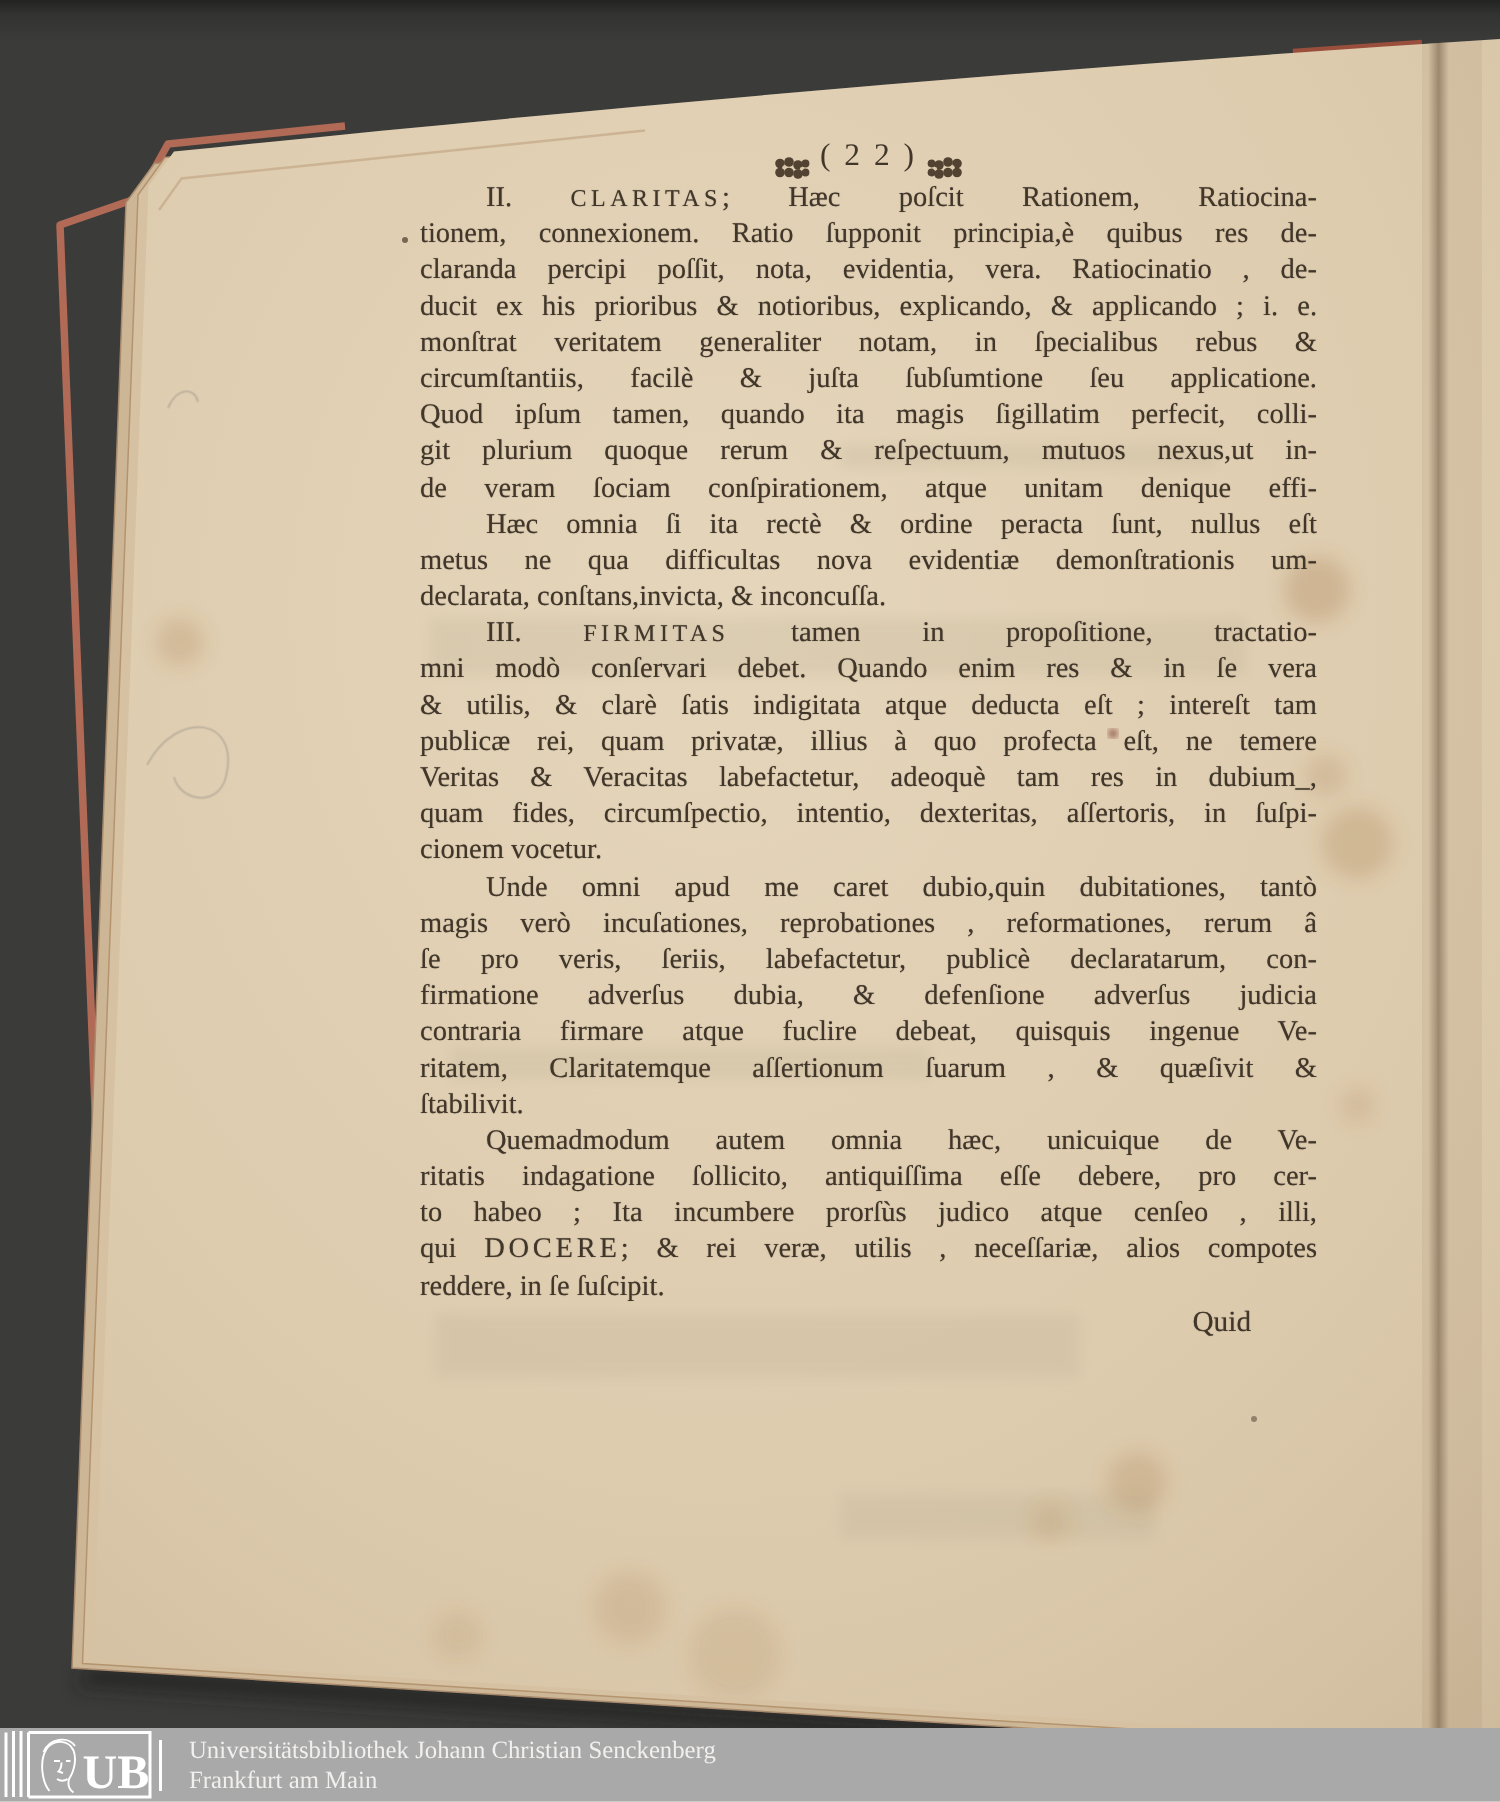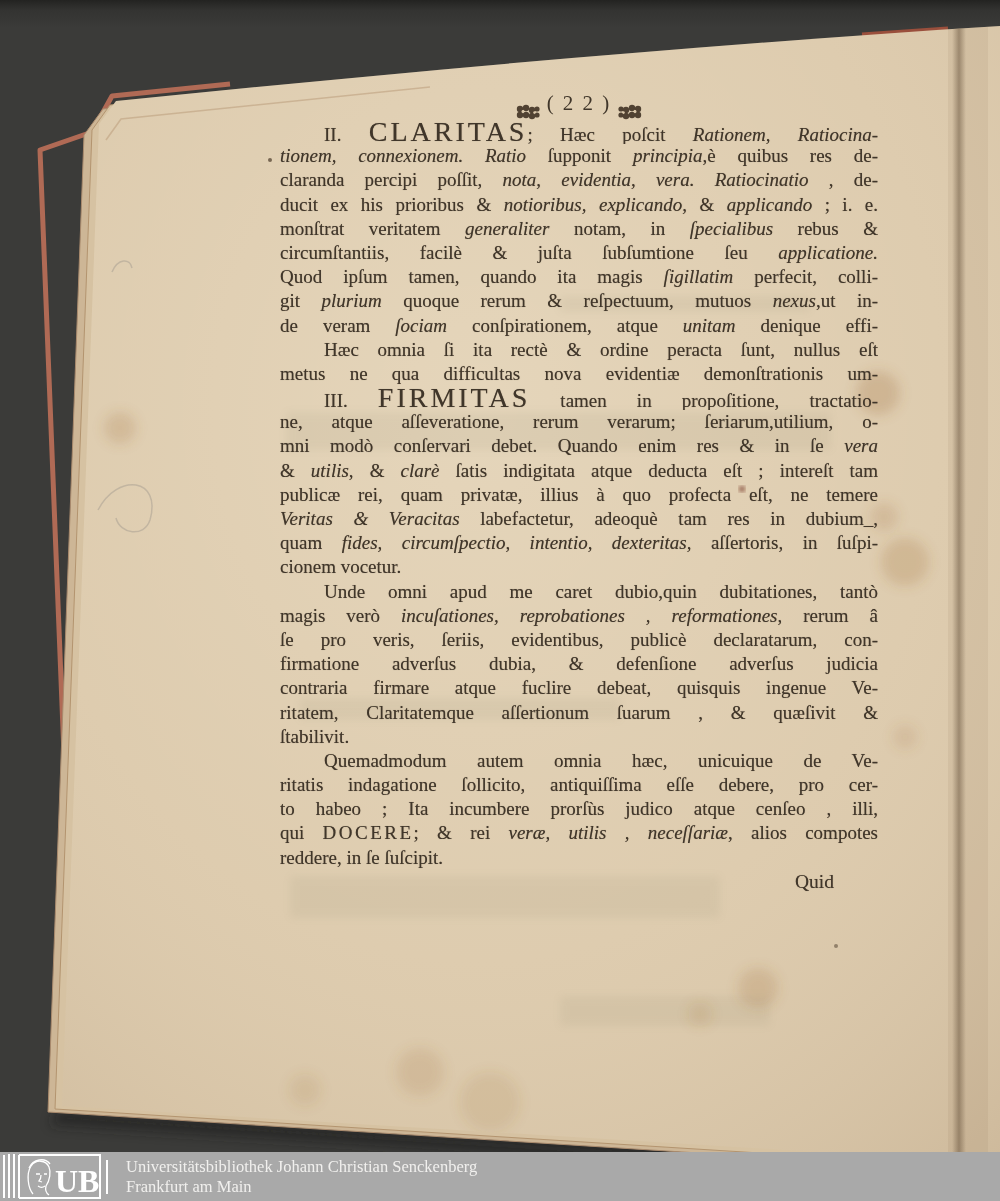--- a/index.html
+++ b/index.html
@@ -14,22 +14,22 @@
   
   .page-text{position:absolute;left:280px;top:84px;width:598px;color:var(--ink);}
   .page-header{height:36px;line-height:34px;text-align:center;font-size:21px;letter-spacing:2px;
     display:flex;align-items:flex-end;justify-content:center;gap:7px;}
   .page-header .orn{display:inline-block;}
   .line{height:24.2px;line-height:24.2px;font-size:19px;overflow:hidden;
     text-align:justify;text-align-last:justify;
     text-shadow:0 0 .7px rgba(62,50,36,.55);}
   .line.last{text-align:left;text-align-last:left;}
   .line.indent{text-indent:44px;}
-  .it{font-style:italic;}
-  .bigcaps{font-size:28px;letter-spacing:3px;}
+  .it{}
+  .bigcaps{font-size:16px;letter-spacing:3px;}
   .spcaps{letter-spacing:2.5px;}
   .catchword-line{height:24.2px;line-height:24.2px;font-size:19.5px;text-align:right;
     padding-right:44px;text-shadow:0 0 .7px rgba(62,50,36,.55);}
   
   .footer{position:absolute;left:0;bottom:0;width:1000px;height:49px;background:var(--footer-bar);
     display:flex;align-items:center;font-family:"Liberation Sans","DejaVu Sans",sans-serif;}
   .footer-logo{position:relative;width:112px;height:49px;flex:0 0 auto;}
   .footer-texts{color:var(--footer-text);font-size:16.5px;line-height:20px;padding-left:14px;}
   .footer-texts div{white-space:nowrap;font-family:Liberation Serif, serif;}
 </style>
@@ -156,35 +156,35 @@
           <div class="line"><span>ducit ex his prioribus &amp; </span><span class="it">notioribus, explicando,</span><span> &amp; </span><span class="it">applicando</span><span> ; i. e.</span></div>
           <div class="line"><span>monſtrat veritatem </span><span class="it">generaliter</span><span> notam, in </span><span class="it">ſpecialibus</span><span> rebus &amp;</span></div>
           <div class="line"><span>circumſtantiis, facilè &amp; juſta ſubſumtione ſeu </span><span class="it">applicatione.</span></div>
           <div class="line"><span>Quod ipſum tamen, quando ita magis </span><span class="it">ſigillatim</span><span> perfecit, colli-</span></div>
           <div class="line"><span>git </span><span class="it">plurium</span><span> quoque rerum &amp; reſpectuum, mutuos </span><span class="it">nexus</span><span>,ut in-</span></div>
           <div class="line"><span>de veram </span><span class="it">ſociam</span><span> conſpirationem, atque </span><span class="it">unitam</span><span> denique effi-</span></div>
         </div>
         <div>
           <div class="line indent"><span>Hæc omnia ſi ita rectè &amp; ordine peracta ſunt, nullus eſt</span></div>
           <div class="line"><span>metus ne qua difficultas nova evidentiæ demonſtrationis um-</span></div>
+          <div class="line last"><span>declarata, conſtans,invicta, &amp; inconcuſſa.</span></div>
         </div>
         <div>
           <div class="line indent"><span>III. </span><span class="bigcaps">FIRMITAS</span><span> tamen in propoſitione, tractatio-</span></div>
-          <div class="line"><span>ne, atque aſſeveratione, rerum verarum; ſeriarum,utilium, o-</span></div>
           <div class="line"><span>mni modò conſervari debet. Quando enim res &amp; in ſe </span><span class="it">vera</span></div>
           <div class="line"><span>&amp; </span><span class="it">utilis</span><span>, &amp; </span><span class="it">clarè</span><span> ſatis indigitata atque deducta eſt ; intereſt tam</span></div>
           <div class="line"><span>publicæ rei, quam privatæ, illius à quo profecta eſt, ne temere</span></div>
           <div class="line"><span class="it">Veritas &amp; Veracitas</span><span> labefactetur, adeoquè tam res in dubium_,</span></div>
           <div class="line"><span>quam </span><span class="it">fides, circumſpectio, intentio, dexteritas,</span><span> aſſertoris, in ſuſpi-</span></div>
           <div class="line last"><span>cionem vocetur.</span></div>
         </div>
         <div>
           <div class="line indent"><span>Unde omni apud me caret dubio,quin dubitationes, tantò</span></div>
           <div class="line"><span>magis verò </span><span class="it">incuſationes, reprobationes , reformationes</span><span>, rerum â</span></div>
-          <div class="line"><span>ſe pro veris, ſeriis, evidentibus, publicè declaratarum, con-</span></div>
+          <div class="line"><span>ſe pro veris, ſeriis, labefactetur, publicè declaratarum, con-</span></div>
           <div class="line"><span>firmatione adverſus dubia, &amp; defenſione adverſus judicia</span></div>
           <div class="line"><span>contraria firmare atque fuclire debeat, quisquis ingenue Ve-</span></div>
           <div class="line"><span>ritatem, Claritatemque aſſertionum ſuarum , &amp; quæſivit &amp;</span></div>
           <div class="line last"><span>ſtabilivit.</span></div>
         </div>
         <div>
           <div class="line indent"><span>Quemadmodum autem omnia hæc, unicuique de Ve-</span></div>
           <div class="line"><span>ritatis indagatione ſollicito, antiquiſſima eſſe debere, pro cer-</span></div>
           <div class="line"><span>to habeo ; Ita incumbere prorſùs judico atque cenſeo , illi,</span></div>
           <div class="line"><span>qui </span><span class="spcaps">DOCERE</span><span>; &amp; rei </span><span class="it">veræ, utilis , neceſſariæ</span><span>, alios compotes</span></div>

